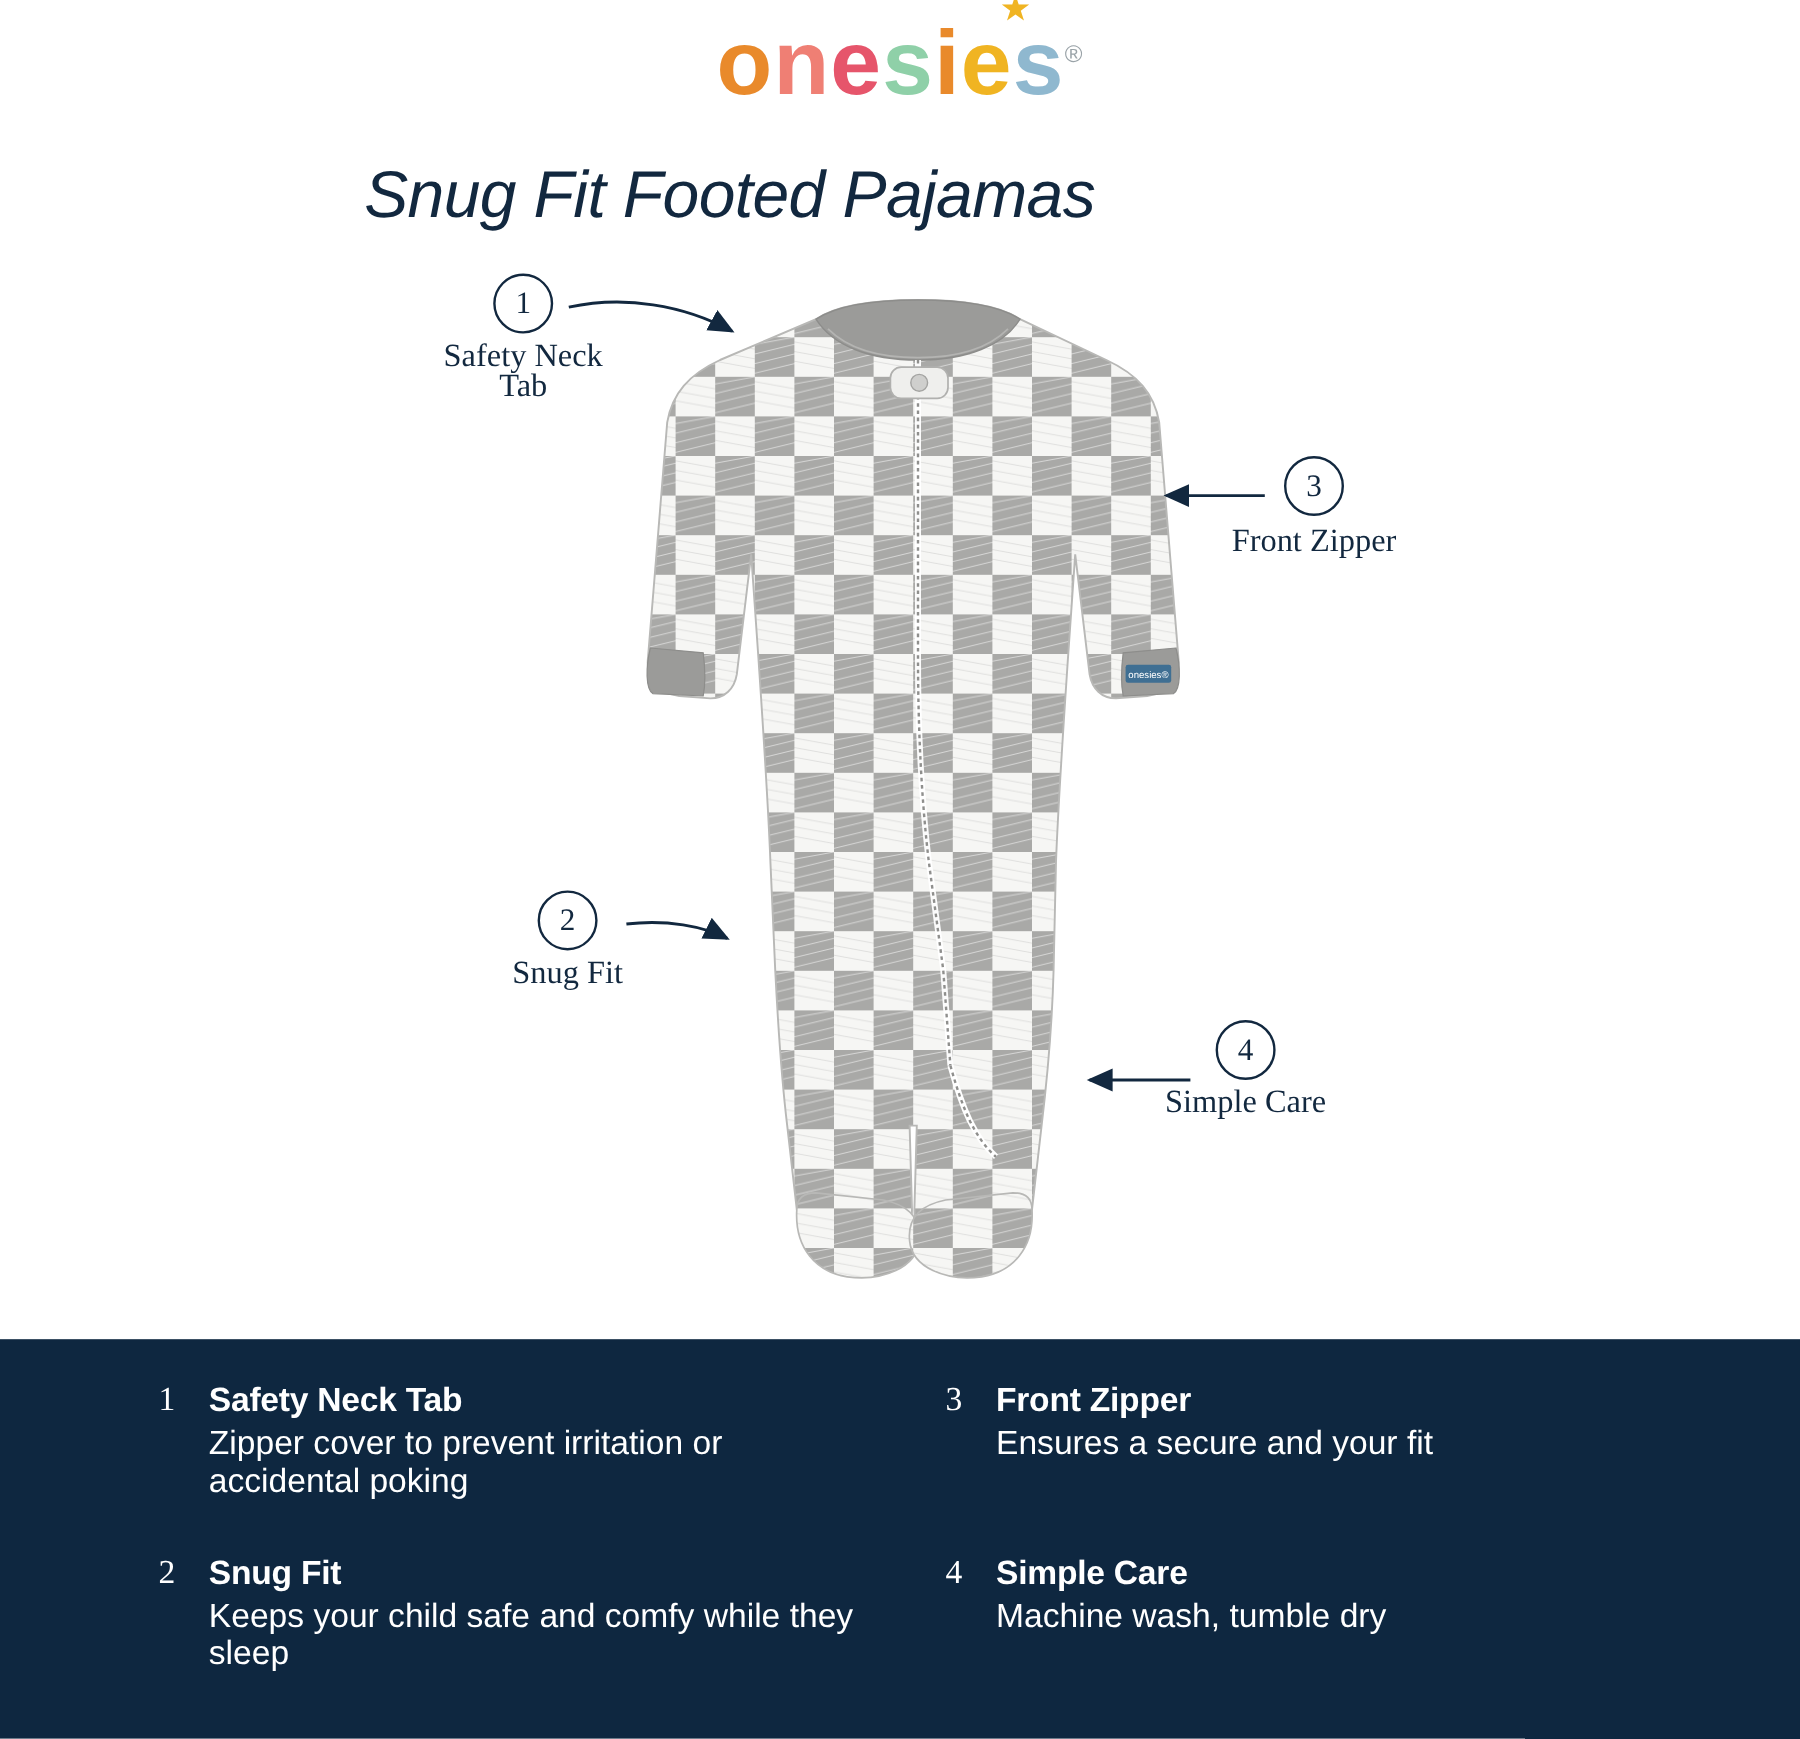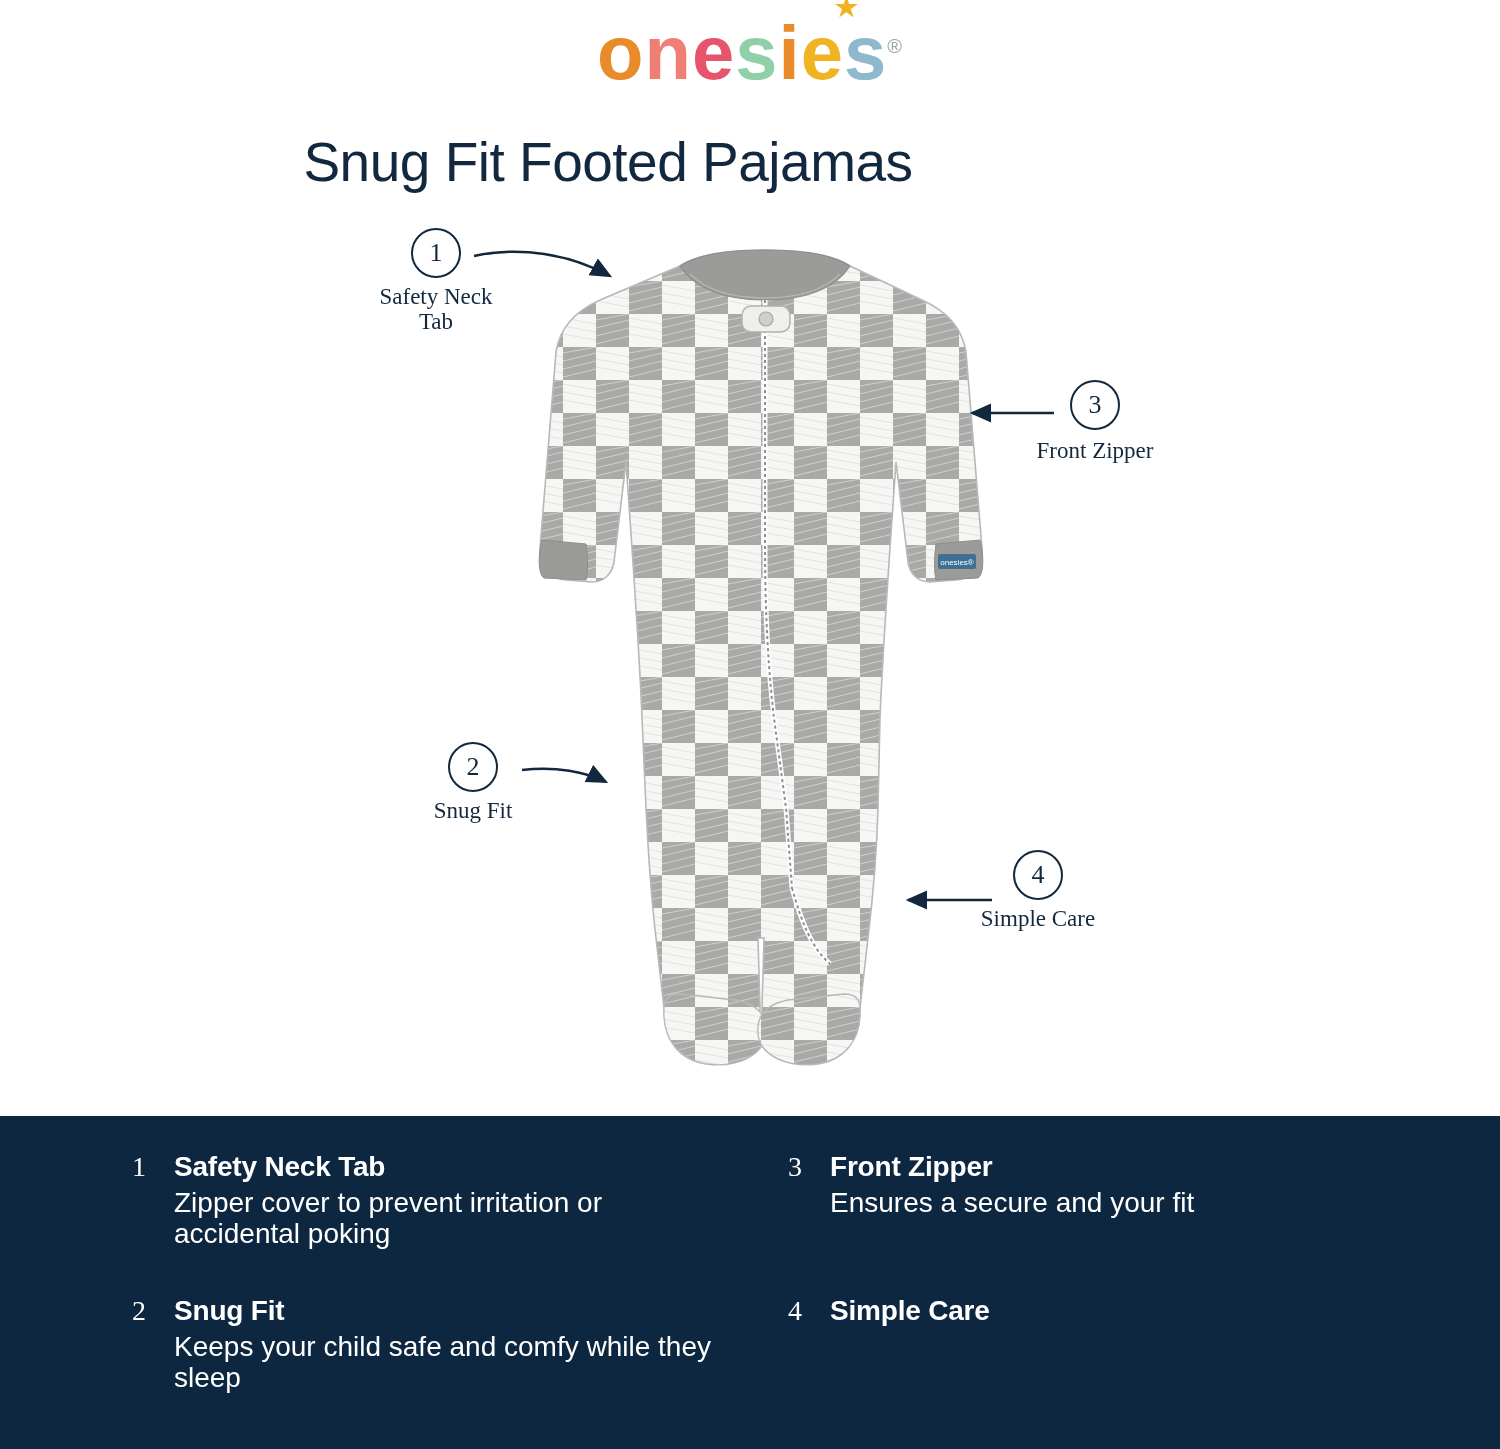--- a/index.html
+++ b/index.html
@@ -46,32 +46,33 @@
     line-height:26px;
   }
   
   #title{
     position:absolute;top:130px;left:0;width:1216px;
     text-align:center;
     font-family:"Liberation Sans", sans-serif;
     font-size:55px;
     color:#12283f;
     letter-spacing:-0.5px;
+    font-style:italic;
   }
   
   .callout{position:absolute;text-align:center;color:#12283f;}
   .circle-num{
     width:46px;height:46px;border:2px solid #12283f;border-radius:50%;
     display:flex;align-items:center;justify-content:center;
     font-size:26px;font-family:"Liberation Serif", serif;
     color:#12283f;
     margin:0 auto;
   }
   .callout-label{
-    font-size:23px;line-height:25px;margin-top:6px;
+    font-size:27px;line-height:25px;margin-top:6px;
     font-family:"Liberation Serif", serif;
     white-space:pre-line;
   }
   
   #callout-1{left:358px;top:228px;width:156px;}
   #callout-3{left:1000px;top:380px;width:190px;}
   #callout-3 .callout-label{margin-top:8px;}
   #callout-2{left:398px;top:742px;width:150px;}
   #callout-4{left:948px;top:850px;width:180px;}
 
@@ -296,16 +297,17 @@
     <div class="txt">
       <div class="ftitle">Front Zipper</div>
       <div class="fdesc">Ensures a secure and your fit</div>
     </div>
   </div>
 
   <div class="feat" id="feat-4">
     <div class="num">4</div>
     <div class="txt">
       <div class="ftitle">Simple Care</div>
+      <div class="fdesc">Machine wash, tumble dry</div>
     </div>
   </div>
 
 </div>
 
 </body></html>

